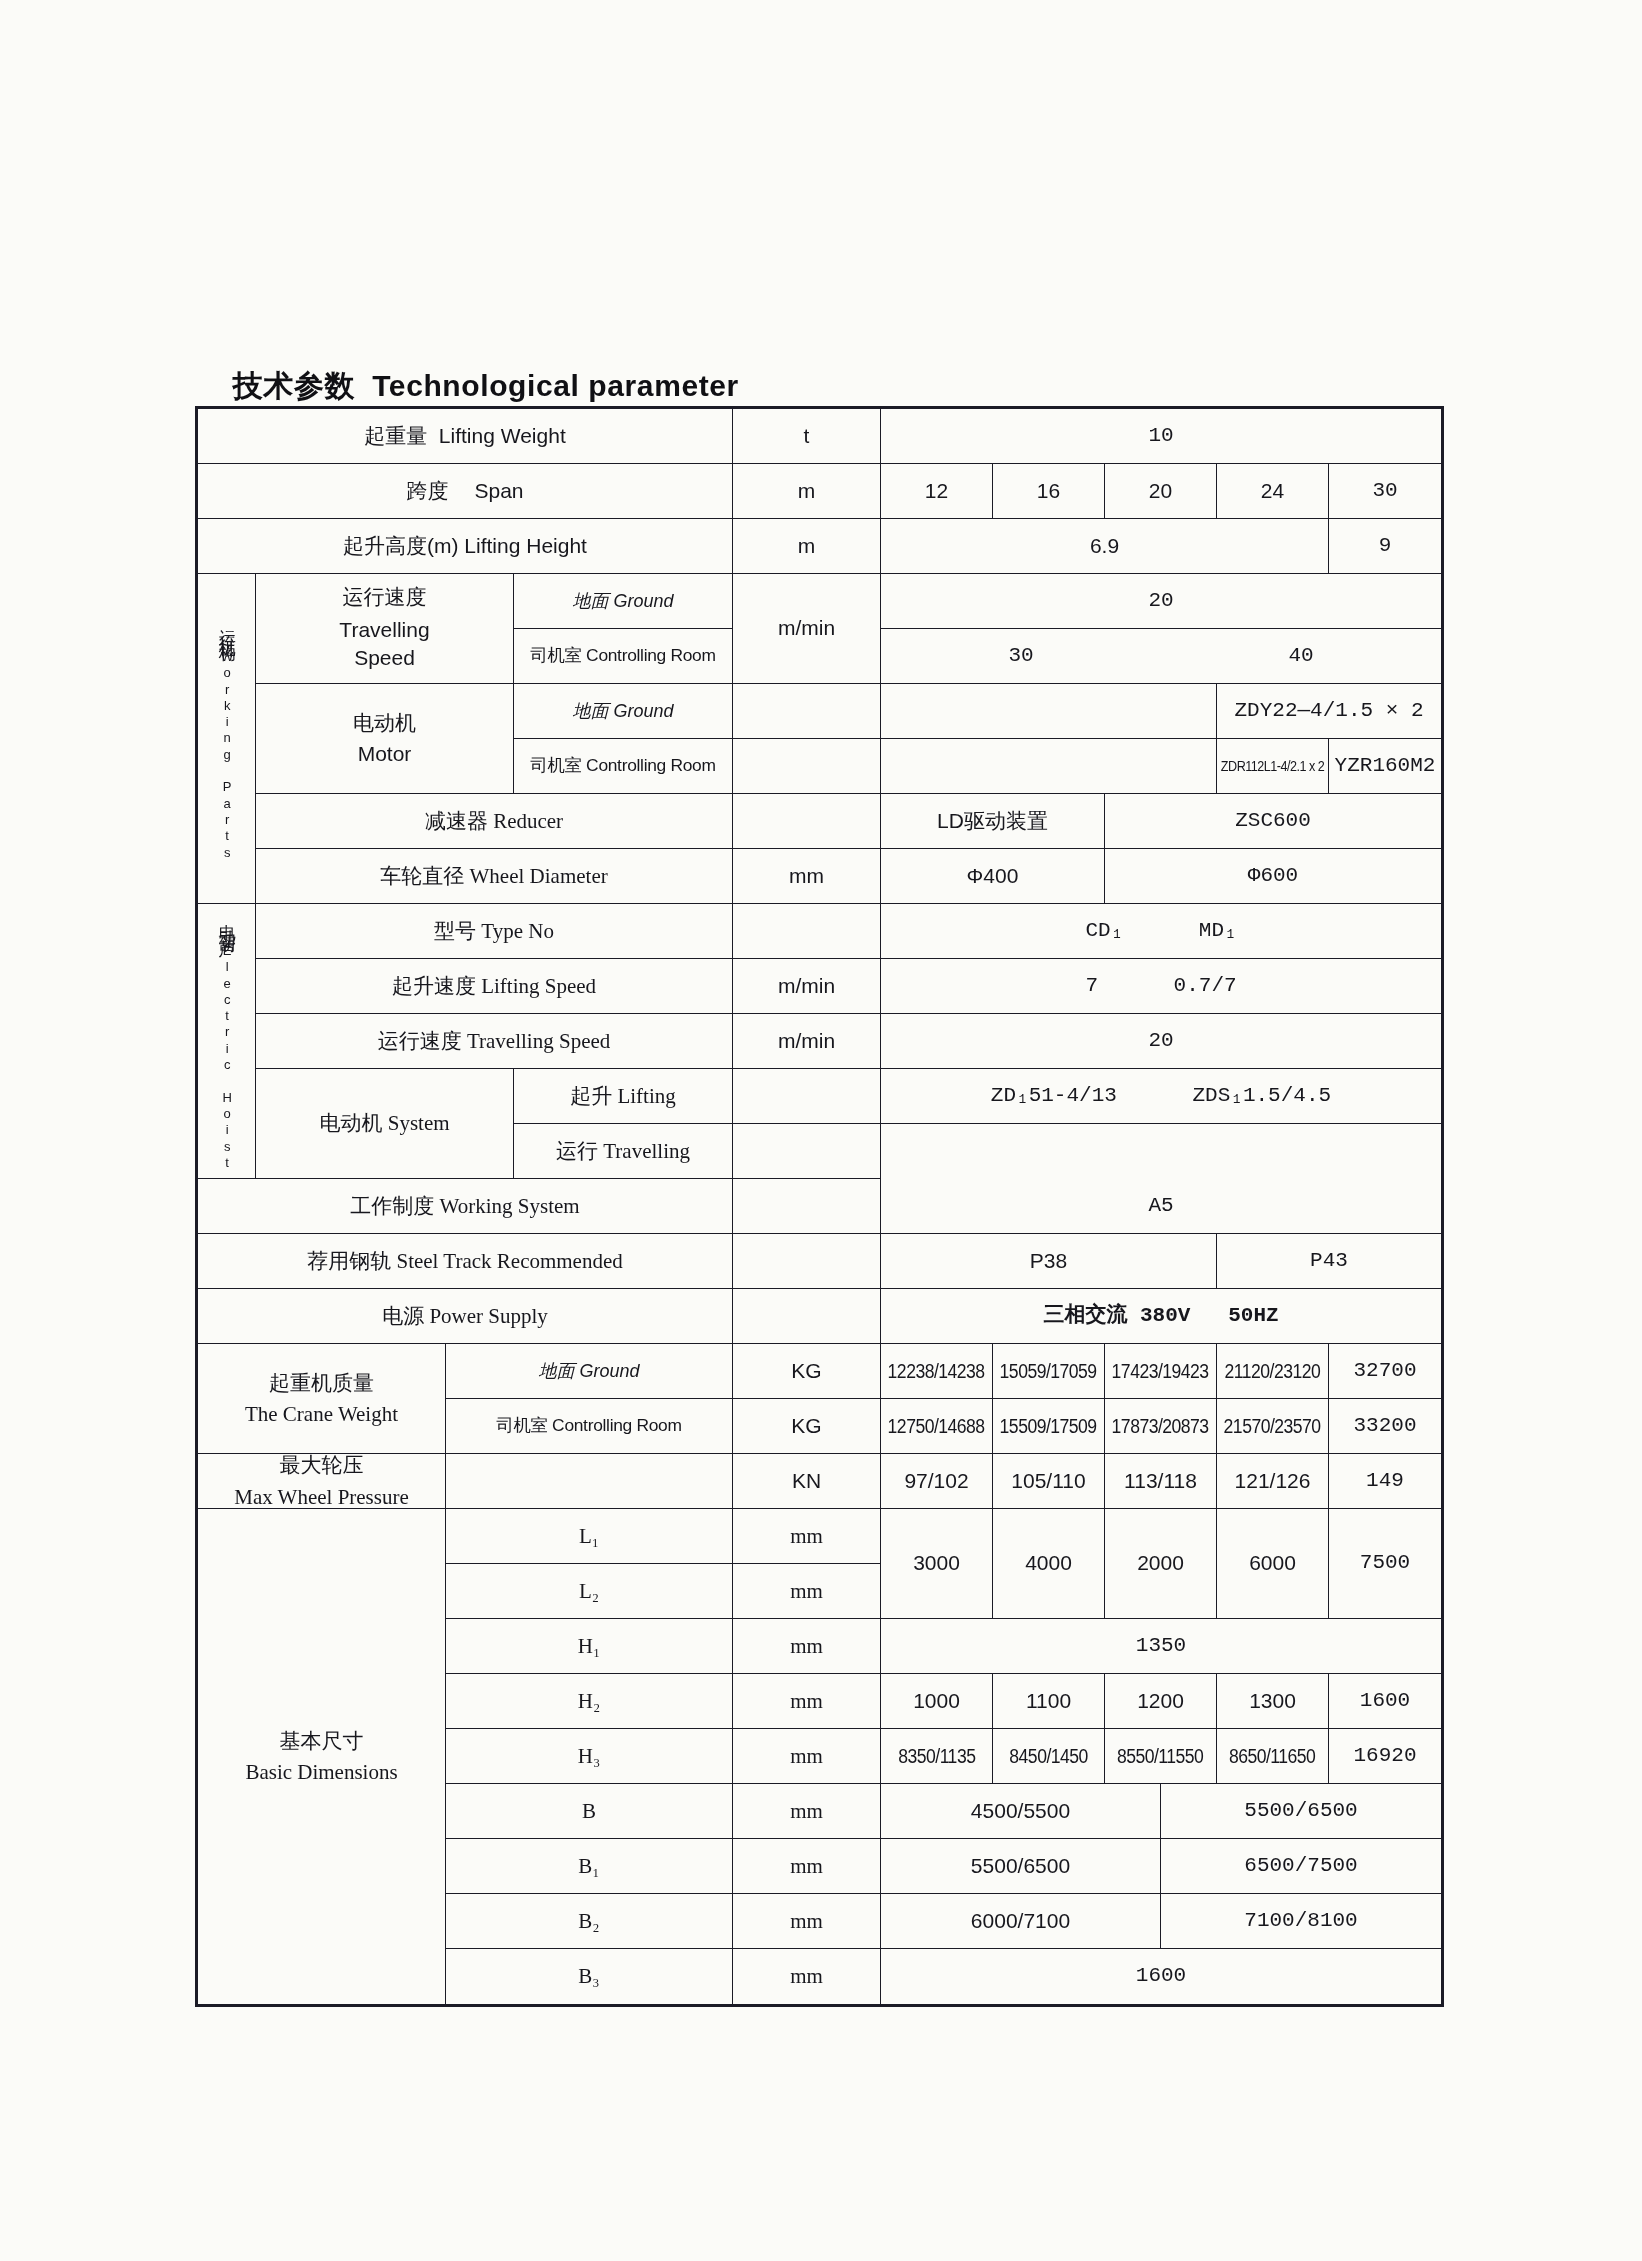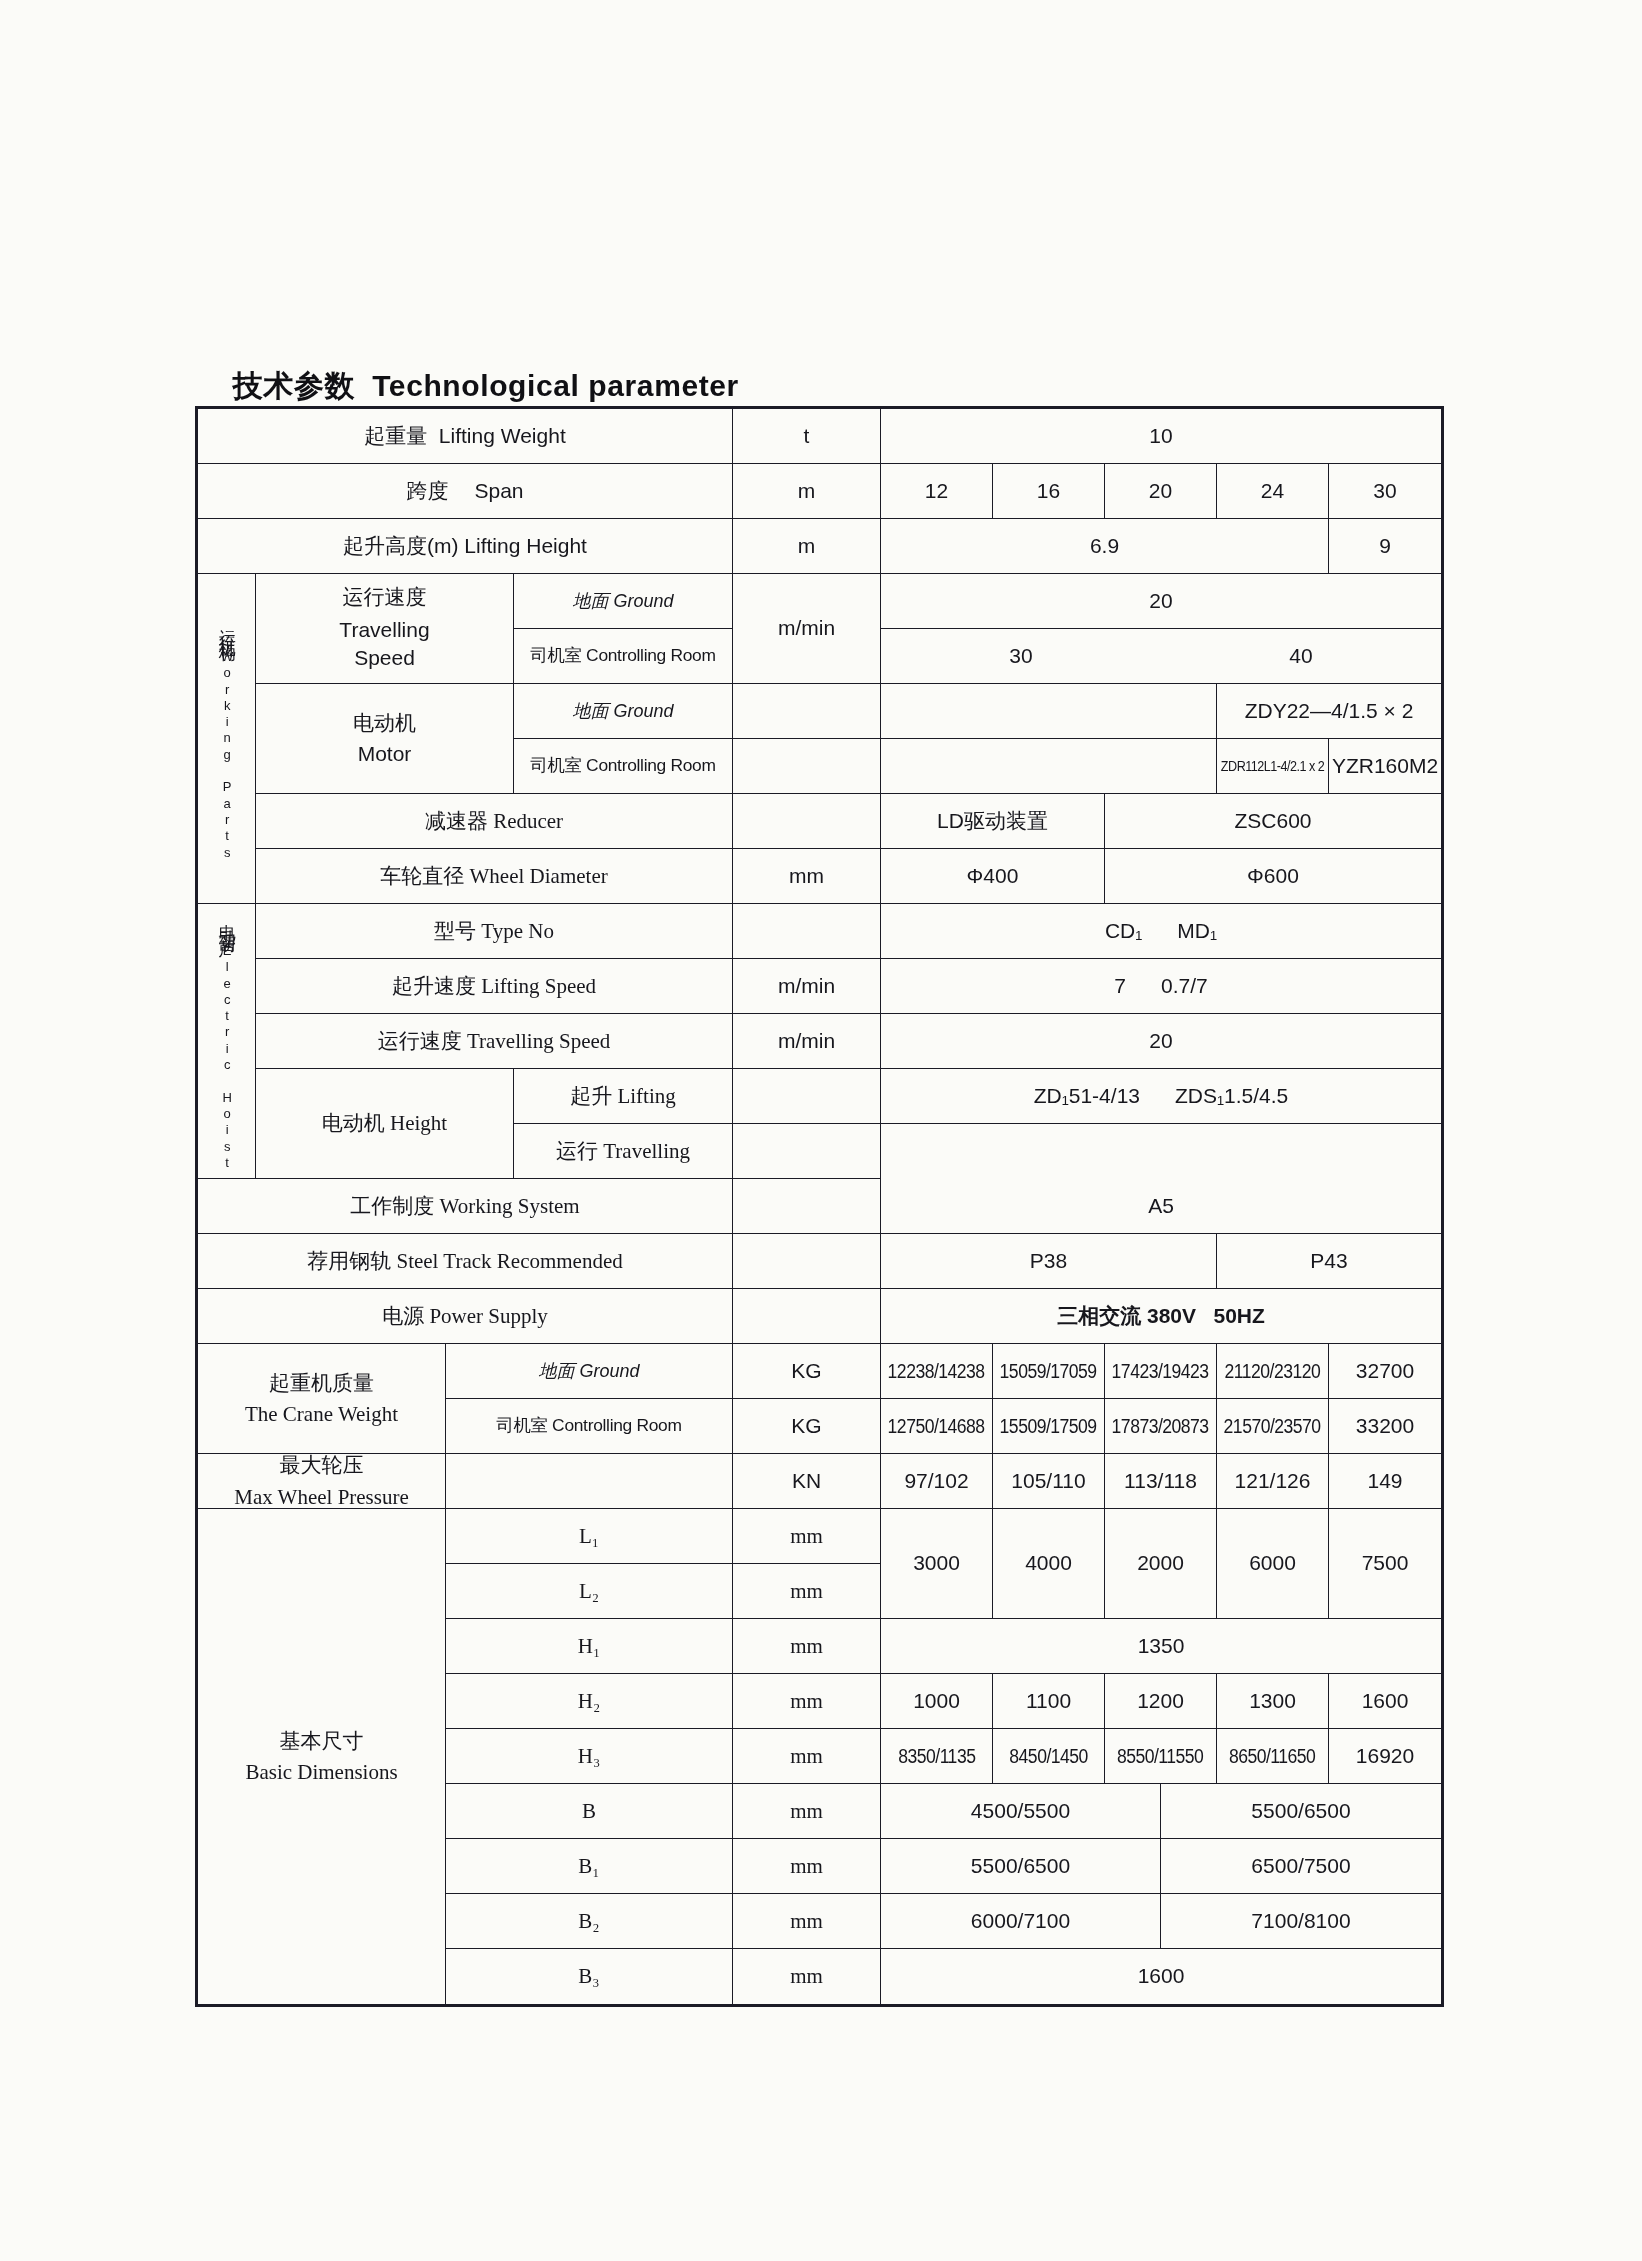--- a/index.html
+++ b/index.html
@@ -23,21 +23,21 @@
   .c{
     display:flex;align-items:center;justify-content:center;
     border-right:1.3px solid var(--ln);border-bottom:1.3px solid var(--ln);
     font-size:21px;line-height:1.25;color:var(--txt);
     text-align:center;white-space:pre;overflow:hidden;
   }
   .serif{font-family:"Liberation Serif","DejaVu Serif",serif;}
   .sm{font-size:18px;font-style:italic;}
   .smc{font-size:17.4px;letter-spacing:-0.3px;}
   .b{font-weight:700;}
-  .er{border-right:none;}
+  .er{border-right:none;font-family:Liberation Mono, monospace;}
   .eb{border-bottom:none;}
   .gap{margin-left:11.6px;}
   .gap2{margin-left:26px;}
   .stack{flex-direction:column;gap:5.2px;}
   .stack .en-wrap{max-width:122px;line-height:1.35;white-space:normal;}
   .two{padding:0;}
   .two>span{flex:1;text-align:center;}
   .vg{overflow:visible;}
   .vtxt{writing-mode:vertical-rl;text-orientation:upright;display:inline-block;}
   .vtxt .zh{font-size:17px;letter-spacing:5.2px;}
@@ -123,21 +123,21 @@
     <div class="c serif" style="grid-area:11/2/12/5">起升速度 Lifting Speed</div>
 
     <div class="c er" style="grid-area:10/6/11/12">CD₁      MD₁</div>
     <div class="c" style="grid-area:11/5/12/6">m/min</div>
     <div class="c er" style="grid-area:11/6/12/12">7      0.7/7</div>
 
     <div class="c serif" style="grid-area:12/2/13/5">运行速度 Travelling Speed</div>
     <div class="c" style="grid-area:12/5/13/6">m/min</div>
     <div class="c er" style="grid-area:12/6/13/12">20</div>
 
-    <div class="c serif" style="grid-area:13/2/15/4">电动机 Height</div>
+    <div class="c serif" style="grid-area:13/2/15/4">电动机 System</div>
     <div class="c serif" style="grid-area:13/4/14/5">起升 Lifting</div>
     <div class="c" style="grid-area:13/5/14/6"></div>
     <div class="c er" style="grid-area:13/6/14/12">ZD₁51-4/13      ZDS₁1.5/4.5</div>
     <div class="c serif" style="grid-area:14/4/15/5">运行 Travelling</div>
     <div class="c" style="grid-area:14/5/15/6"></div>
 
     <div class="c serif" style="grid-area:15/1/16/5">工作制度 Working System</div>
     <div class="c" style="grid-area:15/5/16/6"></div>
     <div class="c er" style="grid-area:15/6/16/12">A5</div>
 

